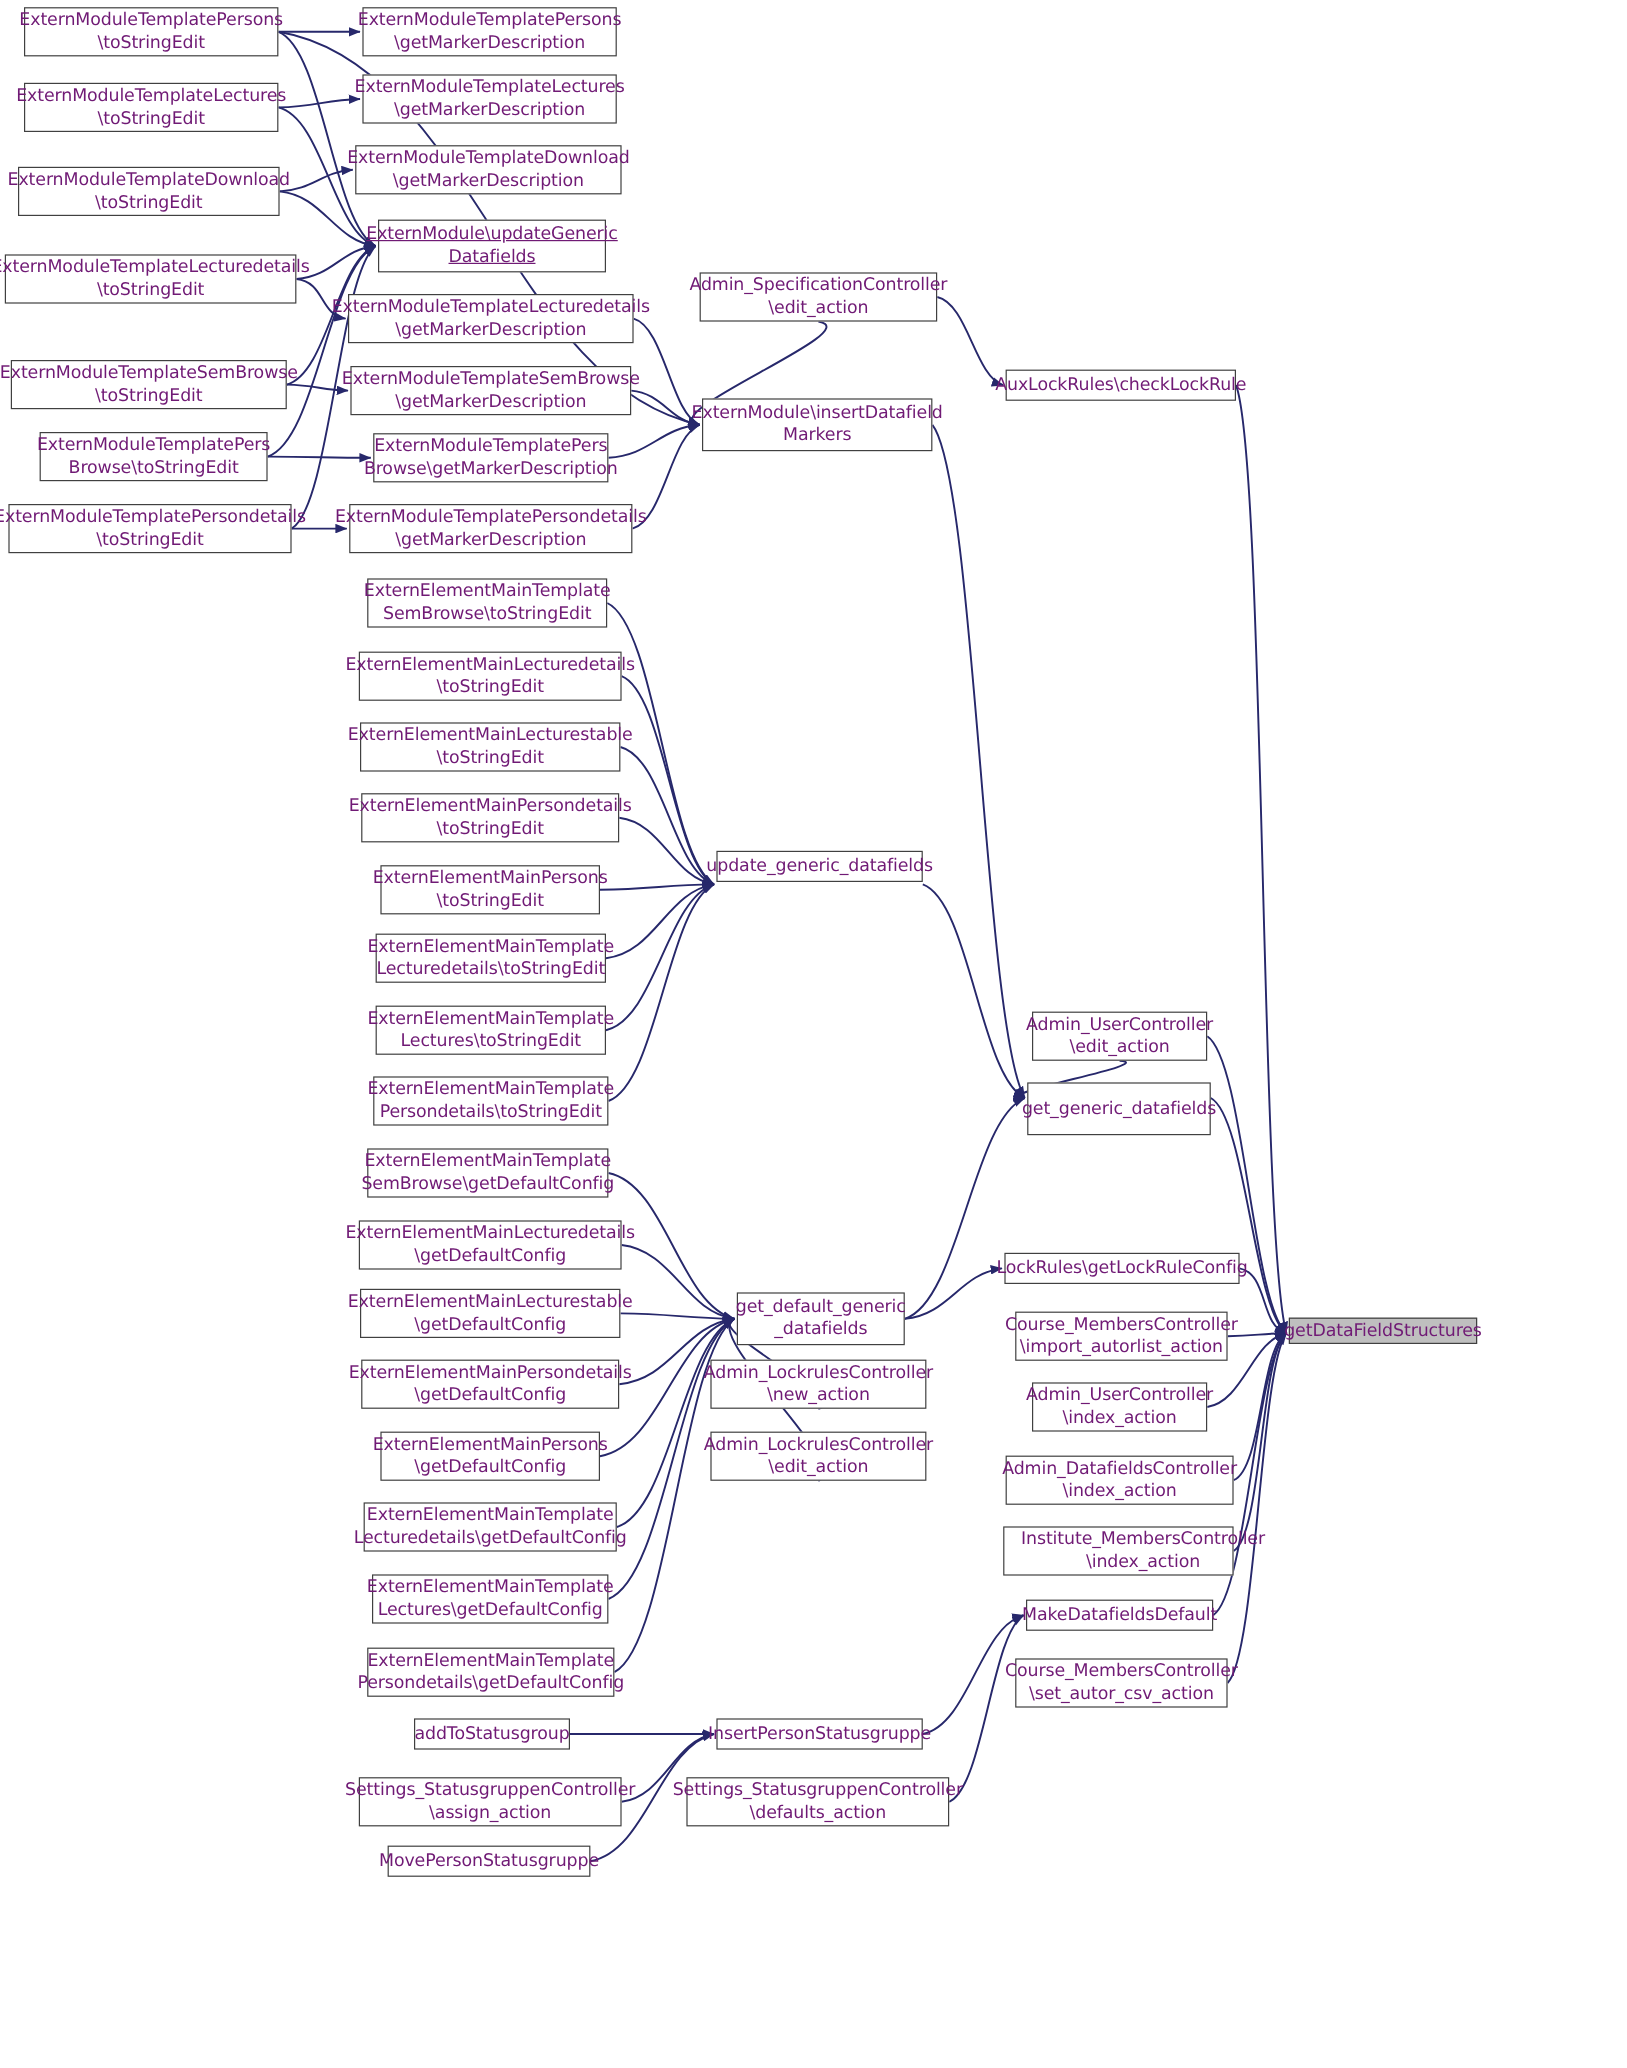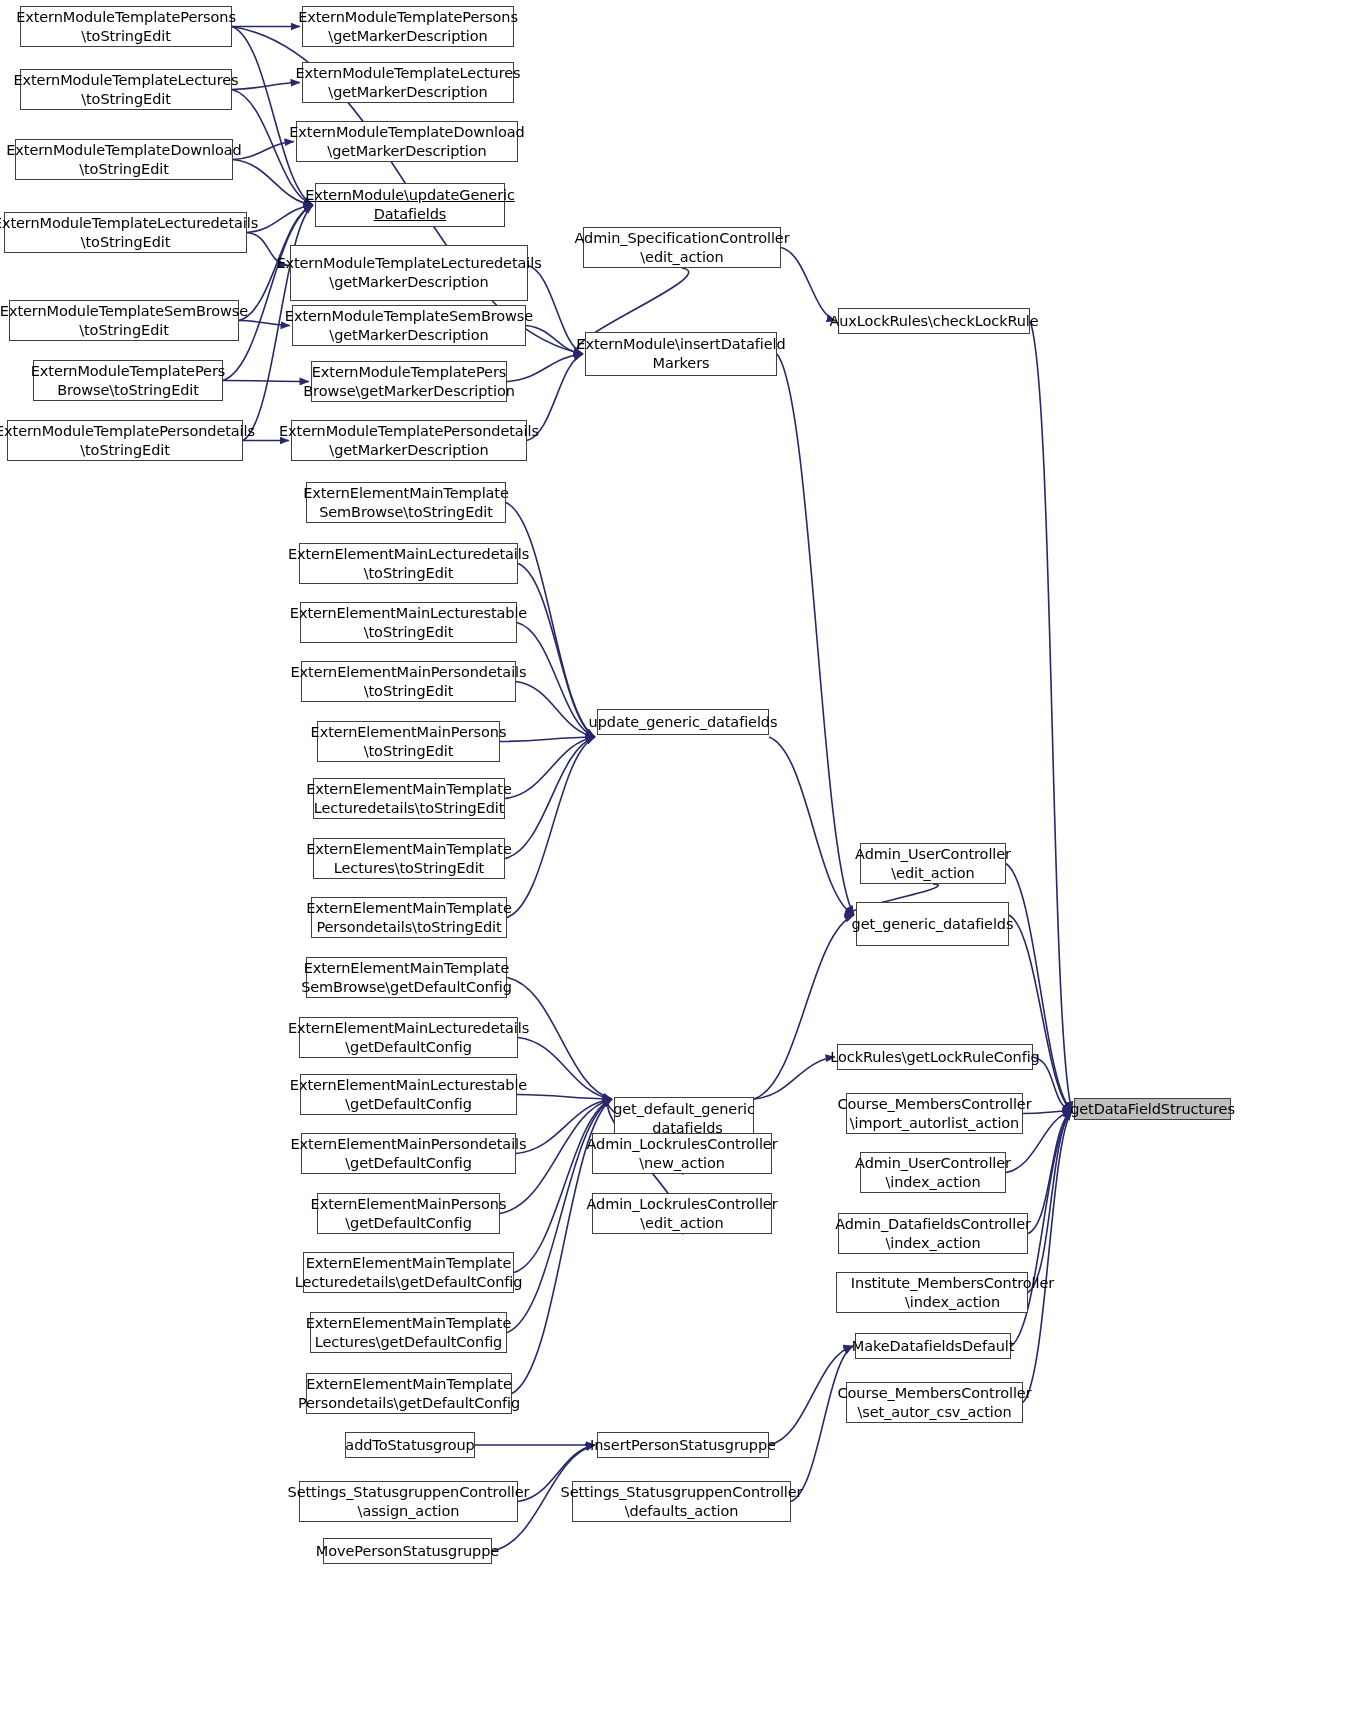--- a/index.html
+++ b/index.html
@@ -24,21 +24,21 @@
     left: 0;
     width: 1356px;
     height: 1723px;
     pointer-events: none;
   }
   .node {
     position: absolute;
     box-sizing: border-box;
     border: 1.5px solid #404040;
     background: #ffffff;
-    color: #000000;
+    color: #701a75;
     font-size: 14.5px;
     line-height: 1.30;
     text-align: center;
     display: flex;
     align-items: center;
     justify-content: center;
     white-space: pre-line;
     letter-spacing: -0.1px;
     padding: 0 3px;
   }
@@ -131,21 +131,21 @@
       <div class="node" style="left: 302px; top: 62px; width: 212px; height: 41px;">ExternModuleTemplateLectures
 \getMarkerDescription</div>
       <div class="node" style="left: 15px; top: 139px; width: 218px; height: 41px;">ExternModuleTemplateDownload
 \toStringEdit</div>
       <div class="node" style="left: 296px; top: 121px; width: 222px; height: 41px;">ExternModuleTemplateDownload
 \getMarkerDescription</div>
       <div class="node" style="left: 315px; top: 183px; width: 190px; height: 44px; text-decoration: underline;">ExternModule\updateGeneric
 Datafields</div>
       <div class="node" style="left: 4px; top: 212px; width: 243px; height: 41px;">ExternModuleTemplateLecturedetails
 \toStringEdit</div>
-      <div class="node" style="left: 290px; top: 245px; width: 238px; height: 56px;">ExternModuleTemplateLecturedetails
+      <div class="node" style="left: 290px; top: 245px; width: 238px; height: 41px;">ExternModuleTemplateLecturedetails
 \getMarkerDescription</div>
       <div class="node" style="left: 9px; top: 300px; width: 230px; height: 41px;">ExternModuleTemplateSemBrowse
 \toStringEdit</div>
       <div class="node" style="left: 292px; top: 305px; width: 234px; height: 41px;">ExternModuleTemplateSemBrowse
 \getMarkerDescription</div>
       <div class="node" style="left: 33px; top: 360px; width: 190px; height: 41px;">ExternModuleTemplatePers
 Browse\toStringEdit</div>
       <div class="node" style="left: 311px; top: 361px; width: 196px; height: 41px;">ExternModuleTemplatePers
 Browse\getMarkerDescription</div>
       <div class="node" style="left: 7px; top: 420px; width: 236px; height: 41px;">ExternModuleTemplatePersondetails
@@ -183,21 +183,21 @@
       <div class="node" style="left: 301px; top: 1133px; width: 215px; height: 41px;">ExternElementMainPersondetails
 \getDefaultConfig</div>
       <div class="node" style="left: 317px; top: 1193px; width: 183px; height: 41px;">ExternElementMainPersons
 \getDefaultConfig</div>
       <div class="node" style="left: 303px; top: 1252px; width: 211px; height: 41px;">ExternElementMainTemplate
 Lecturedetails\getDefaultConfig</div>
       <div class="node" style="left: 310px; top: 1312px; width: 197px; height: 41px;">ExternElementMainTemplate
 Lectures\getDefaultConfig</div>
       <div class="node" style="left: 306px; top: 1373px; width: 206px; height: 41px;">ExternElementMainTemplate
 Persondetails\getDefaultConfig</div>
-      <div class="node" style="left: 614px; top: 1077px; width: 140px; height: 44px; margin-top: 20px;">get_default_generic
+      <div class="node" style="left: 614px; top: 1077px; width: 140px; height: 44px;">get_default_generic
 _datafields</div>
       <div class="node" style="left: 592px; top: 1133px; width: 180px; height: 41px;">Admin_LockrulesController
 \new_action</div>
       <div class="node" style="left: 592px; top: 1193px; width: 180px; height: 41px;">Admin_LockrulesController
 \edit_action</div>
       <div class="node" style="left: 856px; top: 902px; width: 153px; height: 44px;">get_generic_datafields</div>
       <div class="node" style="left: 860px; top: 843px; width: 146px; height: 41px;">Admin_UserController
 \edit_action</div>
       <div class="node" style="left: 837px; top: 1044px; width: 196px; height: 26px;">LockRules\getLockRuleConfig</div>
       <div class="node" style="left: 846px; top: 1093px; width: 177px; height: 41px;">Course_MembersController

